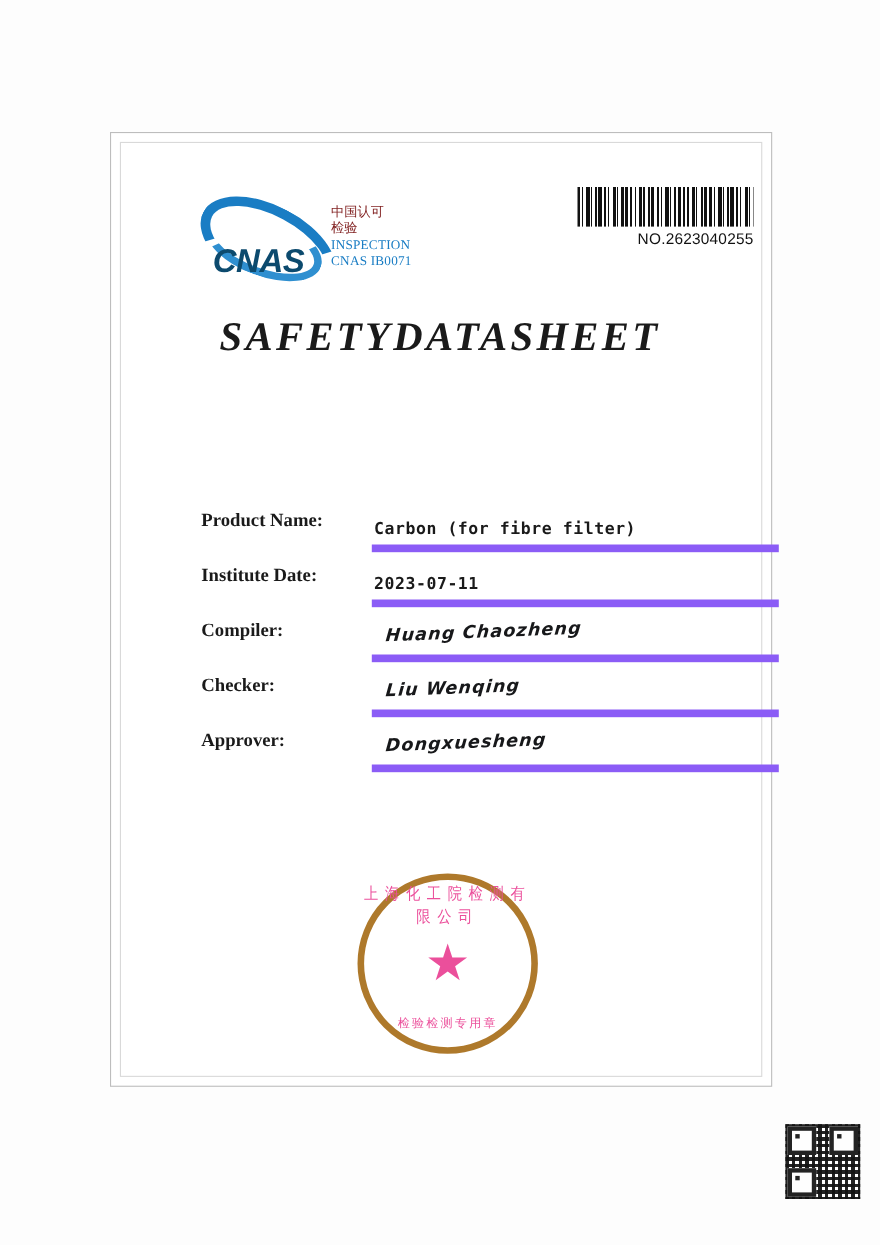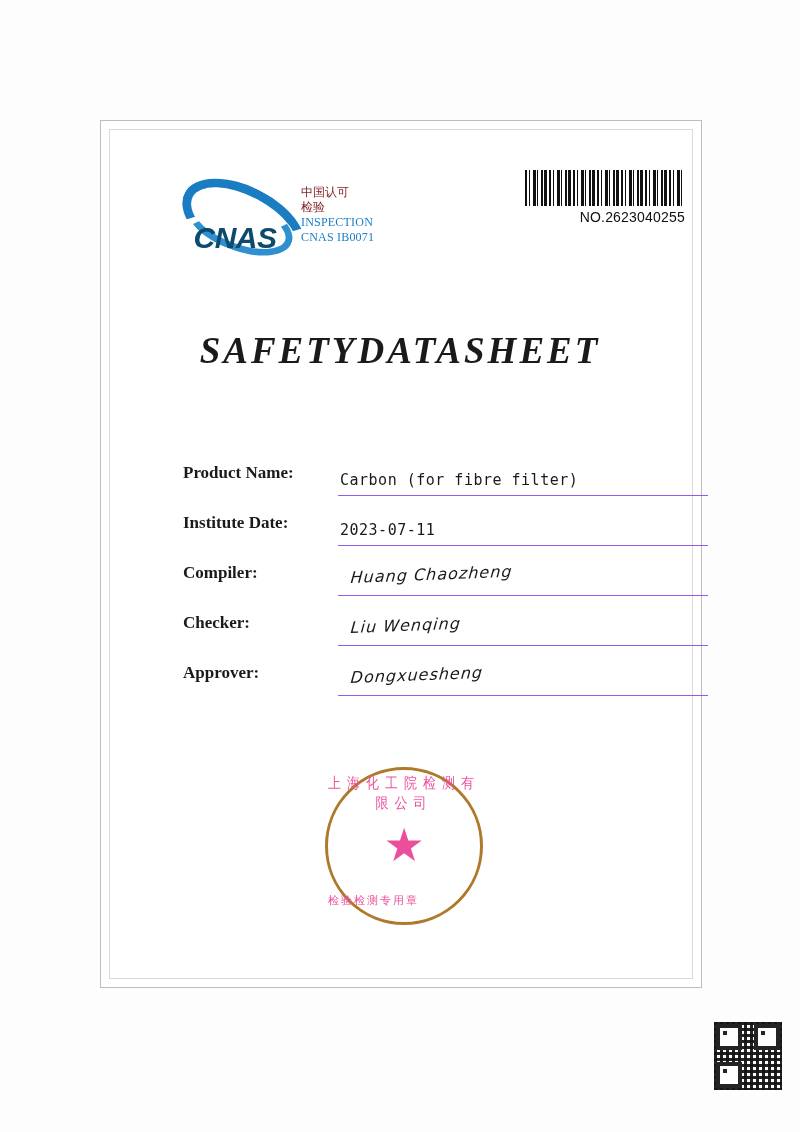--- a/index.html
+++ b/index.html
@@ -151,21 +151,20 @@
     left: 100px;
     top: 285px;
     width: 600px;
     text-align: center;
     font-family: "Liberation Serif", serif;
     font-style: italic;
     font-weight: bold;
     font-size: 37px;
     letter-spacing: 3px;
     color: #1a1a1a;
-    margin-top: 44px;
   }
 
   
   .fields {
     position: absolute;
     left: 169px;
     top: 455px;
     width: 525px;
     margin-left: 14px;
   }
@@ -181,21 +180,22 @@
     font-weight: bold;
     font-size: 17px;
     color: #1a1a1a;
   }
   .field-value-wrap {
     position: absolute;
     left: 155px;
     right: 0;
     top: 0;
     height: 40px;
-    border-bottom: 1px solid #8b5cf6;
+    border-bottom: 7px solid #8b5cf6;
+    font-weight: bold;
   }
   .field-value {
     position: absolute;
     left: 2px;
     bottom: 6px;
     font-family: "DejaVu Sans Mono", monospace;
     font-size: 15px;
     color: #1a1a1a;
     letter-spacing: 0.5px;
   }
@@ -208,24 +208,24 @@
     transform: rotate(-2.2deg) skewX(-7deg);
     transform-origin: left bottom;
     left: 12px;
     bottom: 8px;
   }
 
   
   .stamp {
     position: absolute;
     left: 325px;
-    top: 767px;
+    top: 794px;
     width: 152px;
     height: 152px;
-    border: 3px solid #a16207;
+    border: 6px solid #a16207;
     border-radius: 50%;
     opacity: 0.85;
   }
   .stamp-star {
     position: absolute;
     left: 50%;
     top: 50%;
     width: 0;
     height: 0;
     margin-left: -23px;
@@ -247,20 +247,21 @@
     font-size: 13px;
     color: #e8318a;
     letter-spacing: 6px;
     transform: scaleY(1.15);
   }
   .stamp-bottom-text {
     position: absolute;
     left: 0;
     bottom: 14px;
     width: 100%;
+    text-align: center;
     font-family: "DejaVu Sans", sans-serif;
     font-size: 11px;
     color: #e8318a;
     letter-spacing: 2px;
   }
 
   
   .company-line {
     position: absolute;
     left: 100px;

